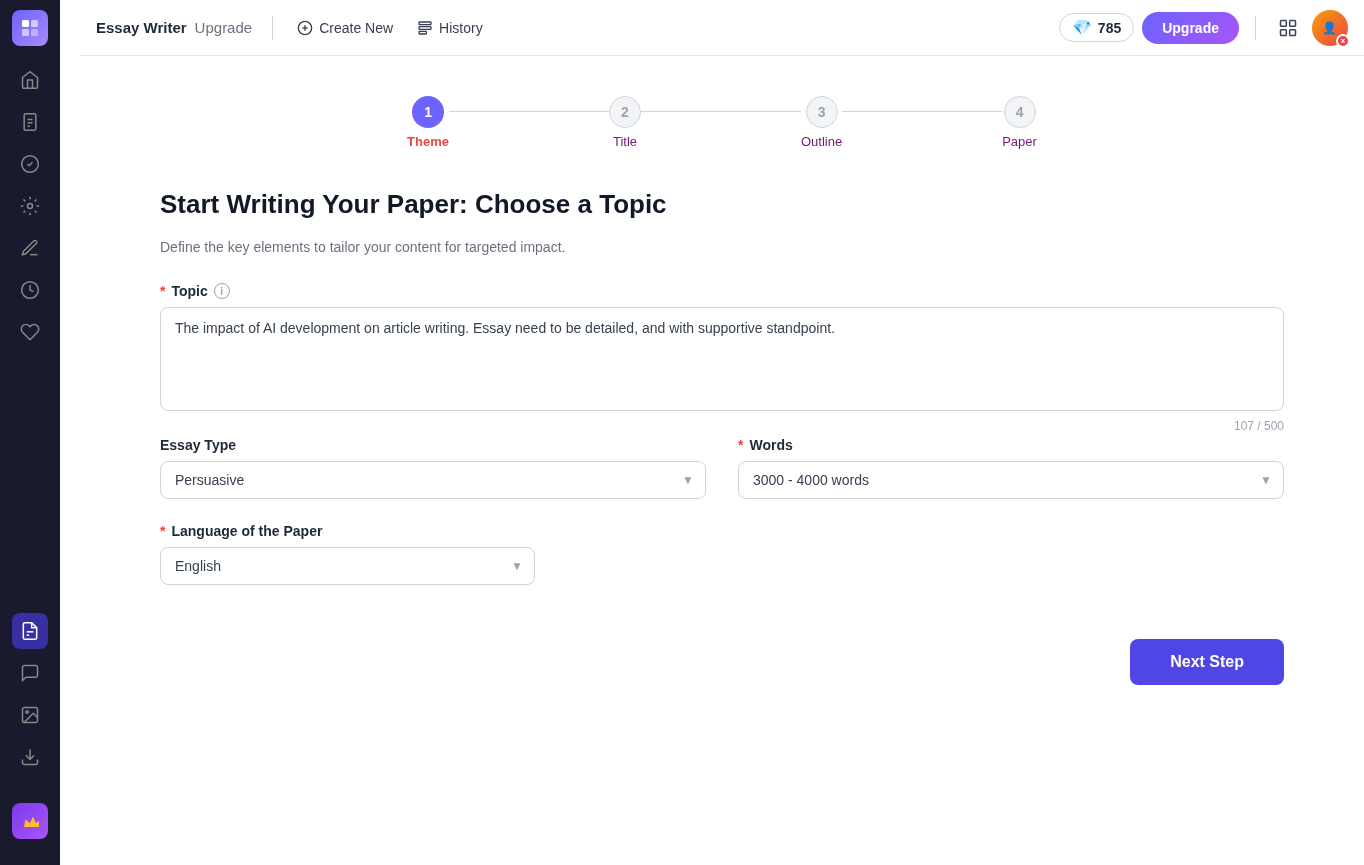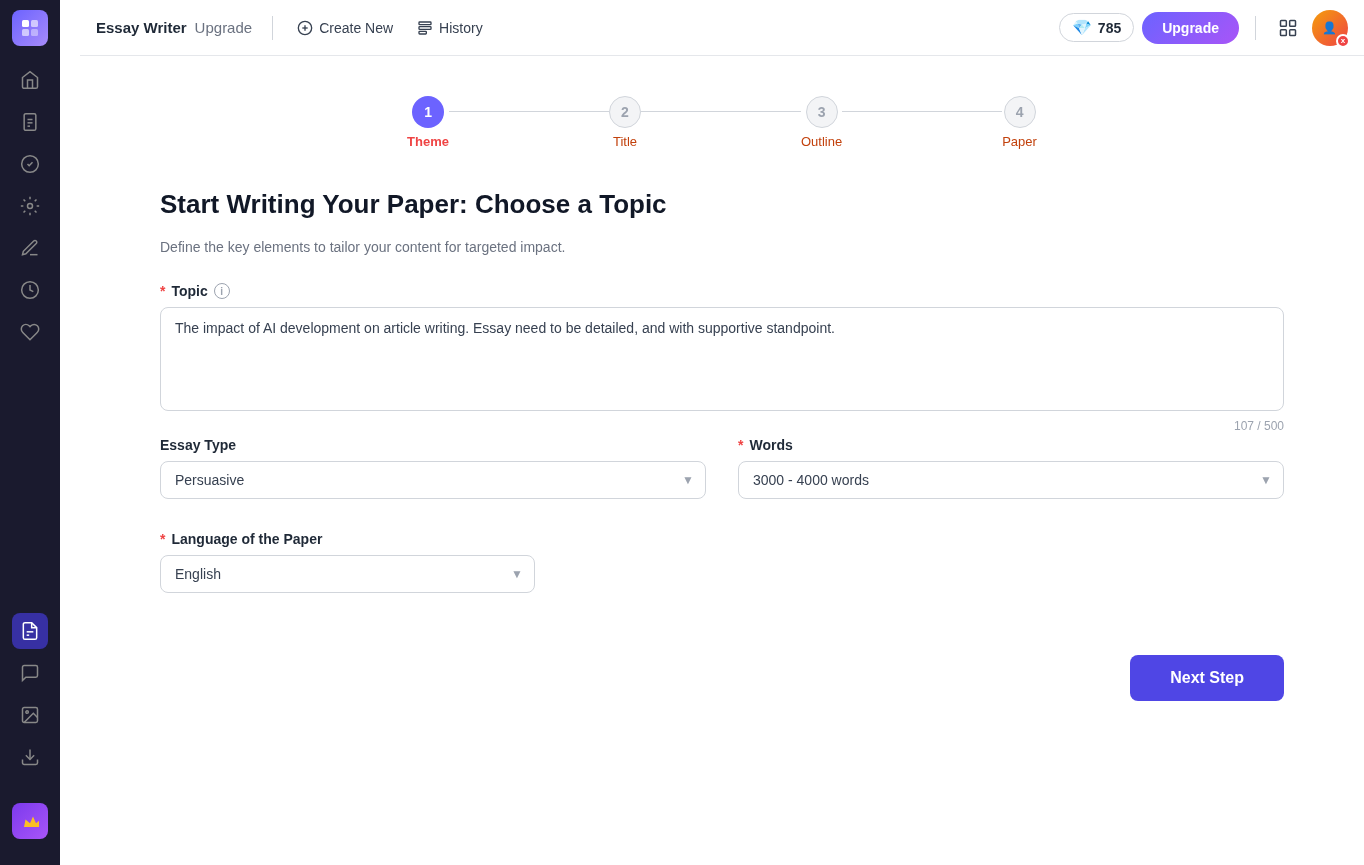--- a/index.html
+++ b/index.html
@@ -160,21 +160,21 @@
       color: white;
     }
     .step-circle.inactive {
       background: #f3f4f6;
       color: #9ca3af;
       border: 1.5px solid #d1d5db;
     }
     .step-label {
       margin-top: 6px;
       font-size: 13px;
-      color: #c2410c;
+      color: #701a75;
       white-space: nowrap;
     }
     .step-label.active { color: #ef4444; font-weight: 600; }
     .step-line {
       width: 160px; height: 1px;
       background: #d1d5db;
       margin-bottom: 22px;
     }
 
     
@@ -222,21 +222,21 @@
     }
     .char-count {
       text-align: right;
       font-size: 12px;
       color: #9ca3af;
       margin-bottom: 4px;
     }
     .form-row {
       display: flex;
       gap: 32px;
-      margin-bottom: 32px;
+      margin-bottom: 24px;
     }
     .form-col {
       flex: 1;
     }
     .select-wrapper {
       position: relative;
     }
     .form-select {
       width: 100%;
       border: 1.5px solid #d1d5db;

